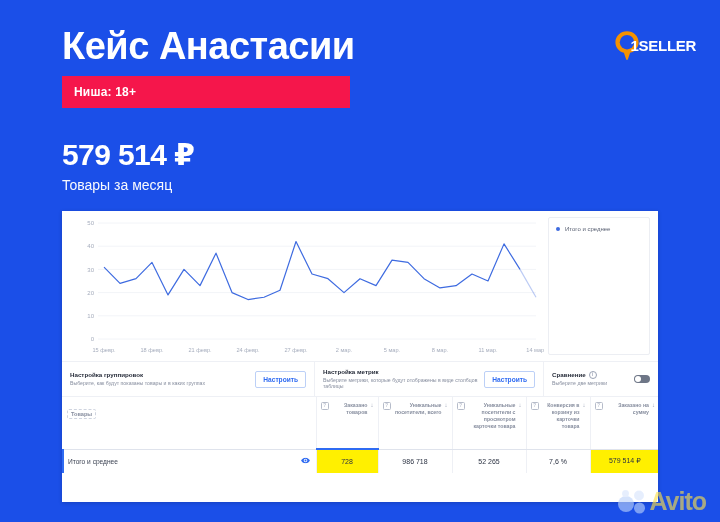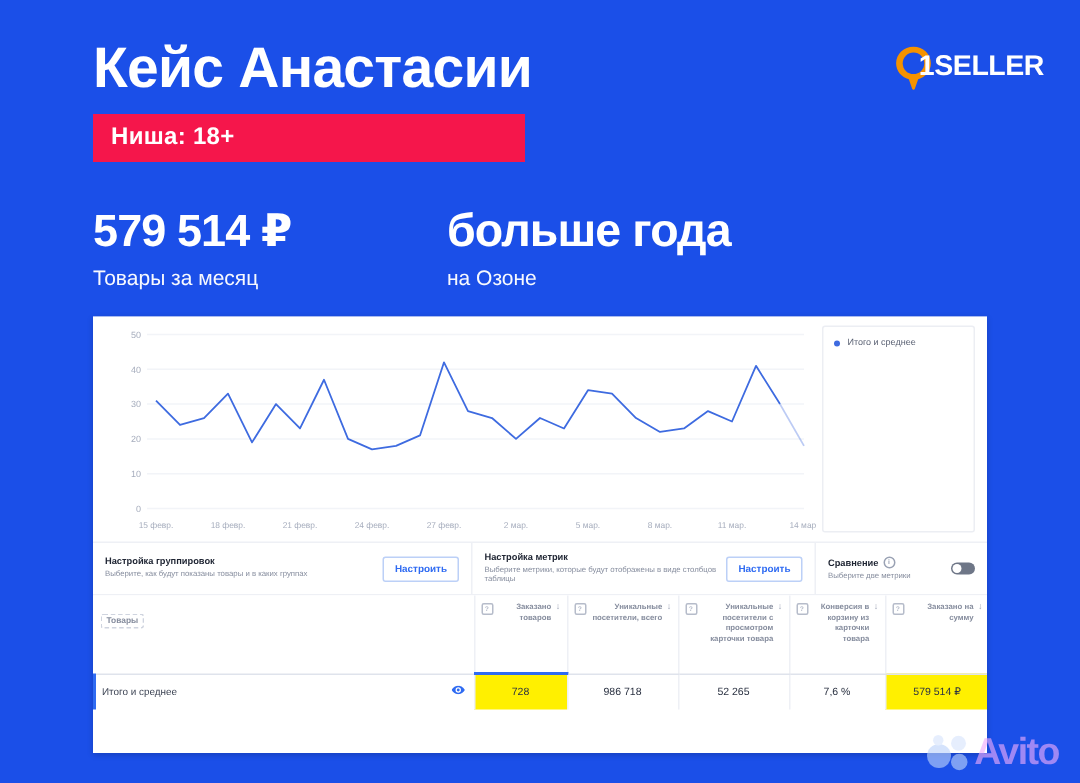--- a/index.html
+++ b/index.html
@@ -17,32 +17,32 @@
     color:#ffffff;font-size:38px;font-weight:bold;letter-spacing:-0.5px;
     white-space:nowrap;
   }
   .niche-badge{
     position:absolute;left:62px;top:76px;
     width:288px;height:32px;
     background:#F5164B;
     display:flex;align-items:center;
   }
   .niche-badge span{
-    color:#ffffff;font-size:16px;font-weight:bold;margin-left:12px;letter-spacing:0.2px;
+    color:#ffffff;font-size:12px;font-weight:bold;margin-left:12px;letter-spacing:0.2px;
   }
 
   
   .logo{
     position:absolute;right:24px;top:28px;
     display:flex;align-items:center;height:34px;
   }
   .logo-mark{position:relative;width:34px;height:34px;}
   .logo-mark svg{display:block;}
   .logo-text{
-    color:#ffffff;font-size:19px;font-weight:bold;letter-spacing:-0.3px;
+    color:#ffffff;font-size:15px;font-weight:bold;letter-spacing:-0.3px;
     margin-left:-13px;z-index:2;
   }
 
   
   .kpi{position:absolute;color:#ffffff;}
   .kpi .big{font-size:30px;font-weight:bold;letter-spacing:-0.6px;white-space:nowrap;}
   .kpi .sub{font-size:14px;font-weight:normal;margin-top:5px;white-space:nowrap;opacity:.97;}
   #kpi-revenue{left:62px;top:137px;}
   #kpi-duration{left:298px;top:136px;}
   #kpi-duration .big{font-size:31px;}
@@ -124,21 +124,21 @@
   .eye{position:absolute;right:6px;top:50%;transform:translateY(-50%);}
   .hl{background:#FFF000;font-weight:normal;}
   .row-total td:first-child{border-left:2px solid #2F6BF2;}
 
   
   .avito{
     position:absolute;right:14px;bottom:6px;display:flex;align-items:center;
     opacity:.62;pointer-events:none;
   }
   .avito-text{
-    color:#f0abfc;font-size:25px;font-weight:bold;letter-spacing:-1px;margin-left:2px;
+    color:#fde047;font-size:25px;font-weight:bold;letter-spacing:-1px;margin-left:2px;
   }
 </style>
 </head>
 <body>
 
 <div class="stage">
 
   <div class="title">Кейс Анастасии</div>
 
   <div class="niche-badge">
@@ -151,24 +151,20 @@
         <path d="M17 3.2c-6.4 0-11.6 4.9-11.6 11 0 5.1 3.6 9.4 8.5 10.6l2.2 6.4c.3.9 1.5.9 1.8 0l2.2-6.4c4.9-1.2 8.5-5.5 8.5-10.6 0-6.1-5.2-11-11.6-11z" fill="#F59200"></path>
         <circle cx="17" cy="14.2" r="7.2" fill="#1B4FE8"></circle>
       </svg>
     </div>
     <div class="logo-text">1SELLER</div>
   </div>
 
   <div class="kpi" id="kpi-revenue">
     <div class="big">579 514 ₽</div>
     <div class="sub">Товары за месяц</div>
-  </div>
-  <div class="kpi" id="kpi-duration">
-    <div class="big">больше года</div>
-    <div class="sub">на Озоне</div>
   </div>
 
   <div class="dash">
 
     <div class="chart-block">
       <div class="chart-area">
         <svg id="chart-svg" width="482" height="150" viewBox="0 0 482 150">
             <line x1="36" x2="474" y1="128" y2="128" stroke="#f2f4f8" stroke-width="1"></line>
             <text x="32" y="130.2" text-anchor="end" font-size="6" fill="#a6adbd" font-family="&quot;Liberation Sans&quot;, sans-serif">0</text>
             <line x1="36" x2="474" y1="104.8" y2="104.8" stroke="#f2f4f8" stroke-width="1"></line>

